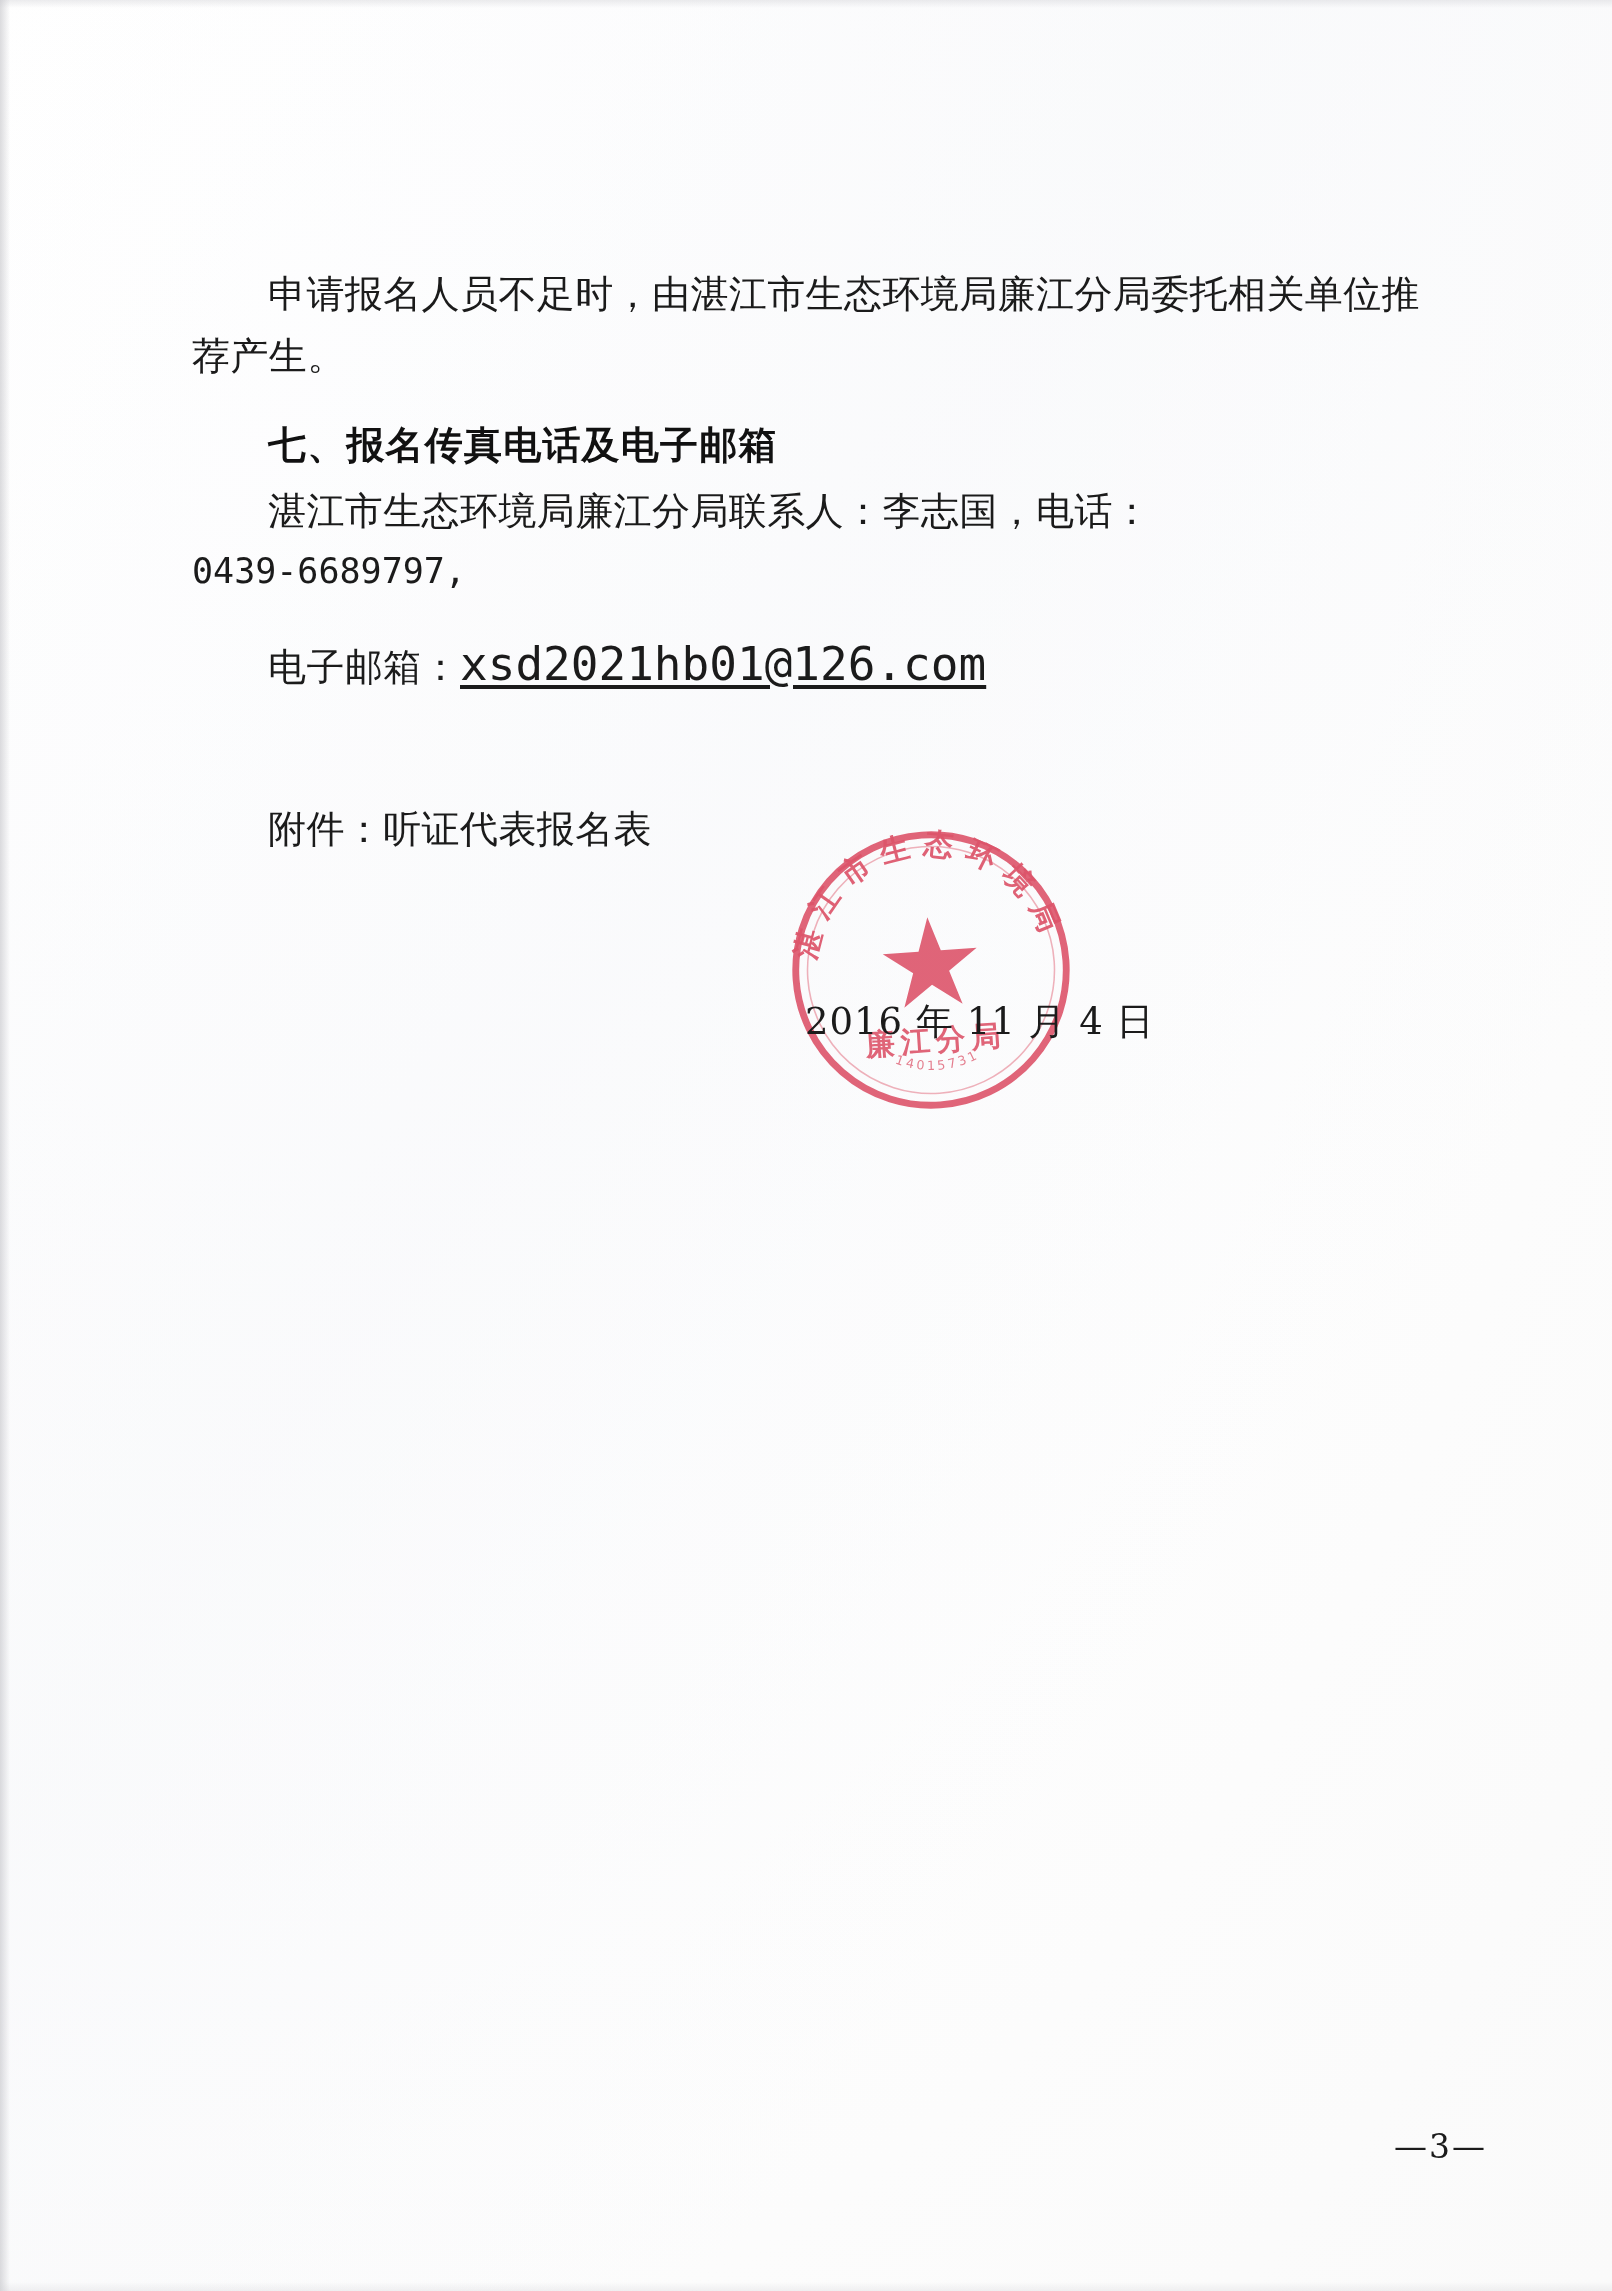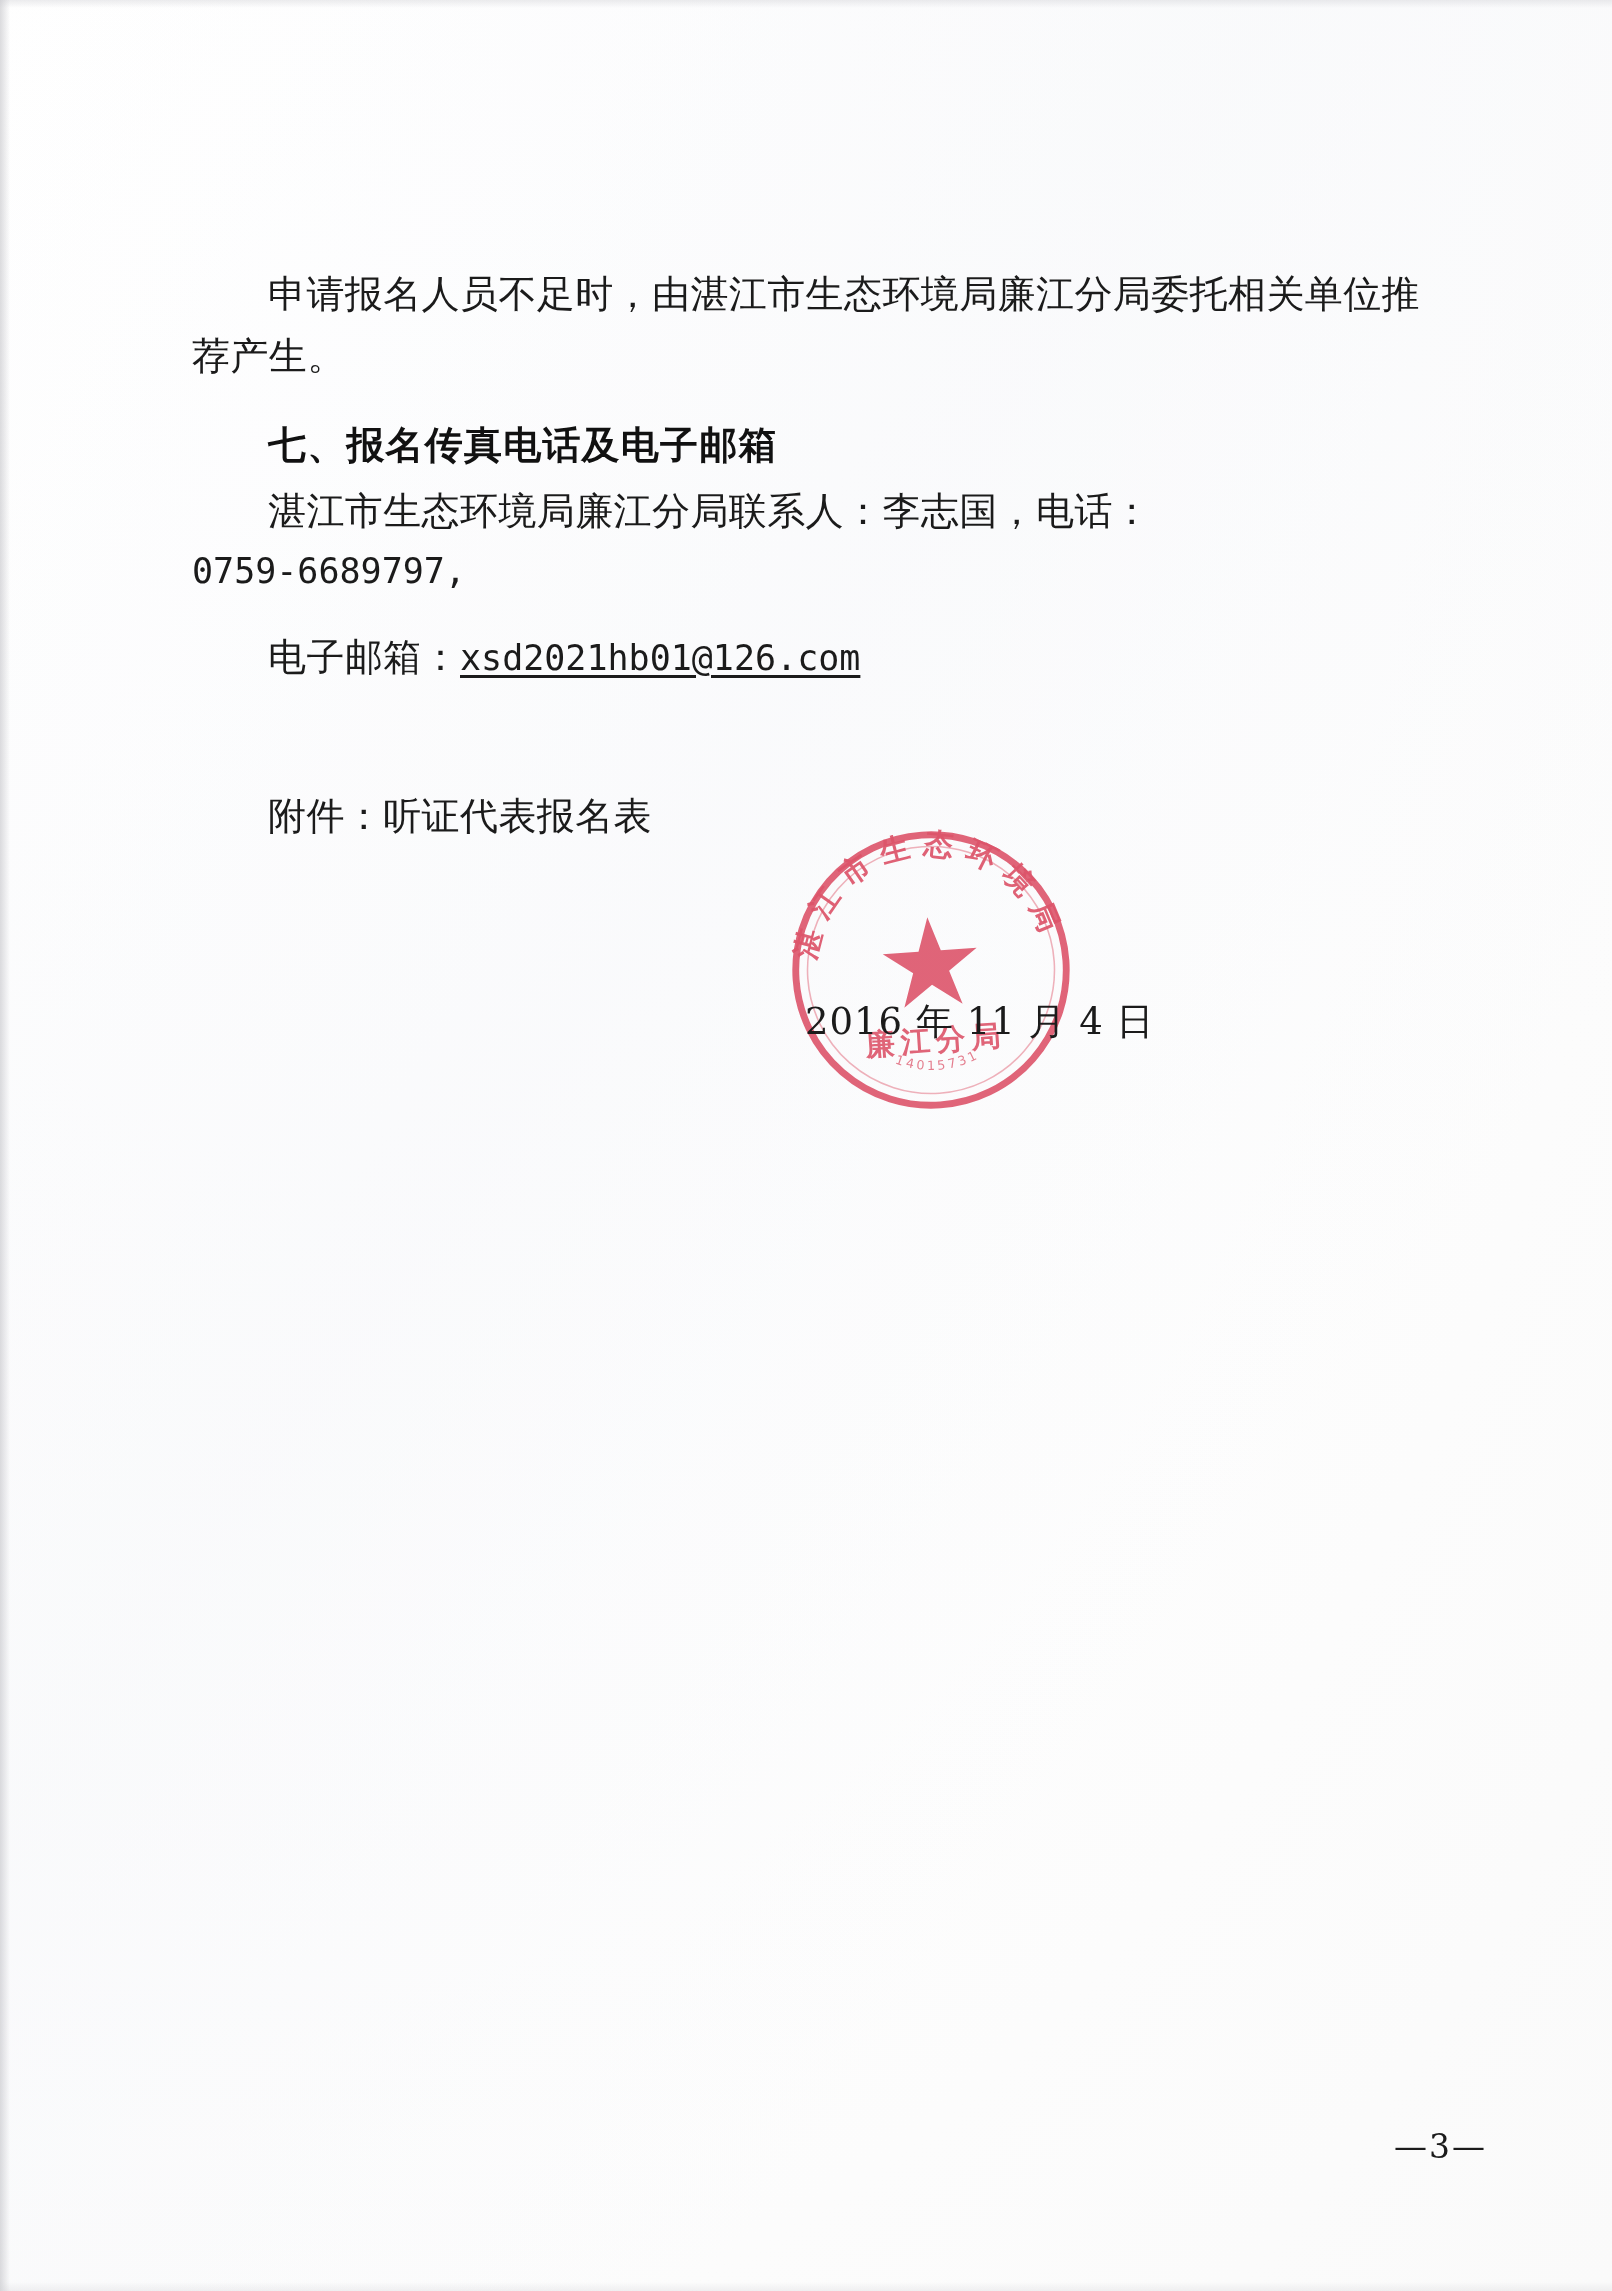--- a/index.html
+++ b/index.html
@@ -70,21 +70,21 @@
     font-family: "DejaVu Sans Mono", monospace;
     font-size: 35px;
     letter-spacing: 0px;
   }
   .email-line {
     text-indent: 76px;
     margin-top: 27.4px;
   }
   .email-link {
     font-family: "DejaVu Sans Mono", monospace;
-    font-size: 35px;
+    font-size: 46px;
     color: #1b1b1b;
     text-decoration: underline;
     text-underline-offset: 4.9px;
     letter-spacing: 0px;
   }
   .attach-line {
     text-indent: 76px;
     margin-top: 98px;
   }
 
@@ -149,21 +149,21 @@
   <div class="content">
 
     <p class="para indent">申请报名人员不足时，由湛江市生态环境局廉江分局委托相关单位推荐产生。</p>
 
     <div class="block-gap-1"></div>
 
     <div class="heading">七、报名传真电话及电子邮箱</div>
 
     <p class="para indent">湛江市生态环境局廉江分局联系人：李志国，电话：</p>
 
-    <p class="para mono">0759-6689797,</p>
+    <p class="para mono">0439-6689797,</p>
 
     <p class="para email-line">
       <span>电子邮箱：</span><a class="email-link" href="#">xsd2021hb01@126.com</a>
     </p>
 
     <p class="para attach-line">附件：听证代表报名表</p>
   </div>
 
   <div class="seal">
     <svg viewBox="0 0 300 300" xmlns="http://www.w3.org/2000/svg">

